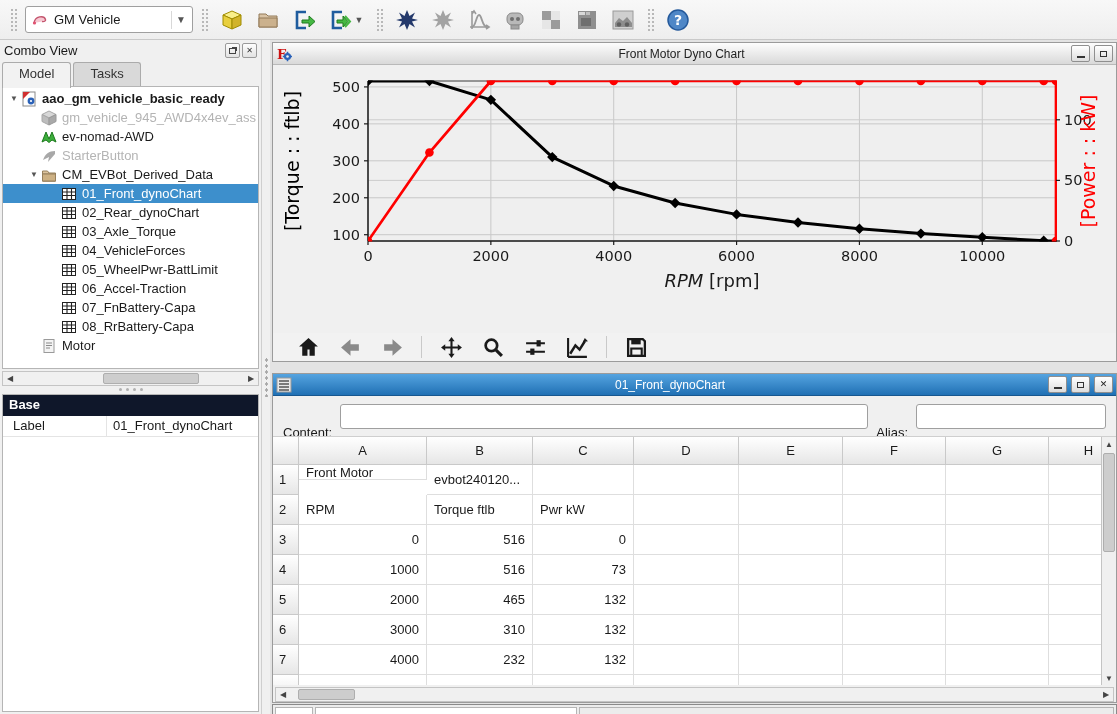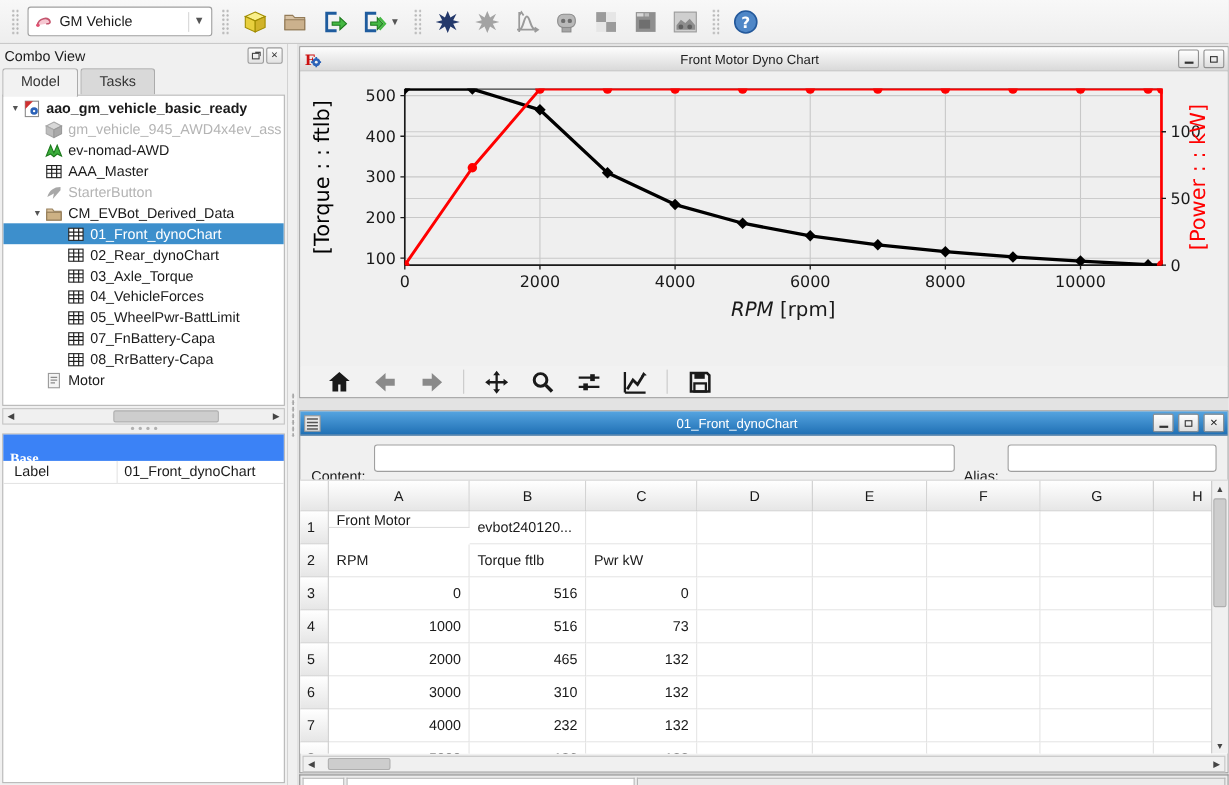--- a/index.html
+++ b/index.html
@@ -50,21 +50,21 @@
   .hscroll .track { flex:1; position:relative; }
   .hscroll .thumb { position:absolute; top:1px; bottom:1px; background:#cdcdcd; border:1px solid #aeaeae; border-radius:2px; }
   .splitdots { height:6px; display:flex; align-items:center; justify-content:center; }
   .splitdots i { width:3px; height:3px; background:#b0b0b0; border-radius:50%; margin:0 2px; }
 
   .props { background:#fff; border:1px solid #b5b5b5; margin:2px; height:318px; font-size:13px; }
   .prow { display:flex; height:21px; line-height:20px; }
   .prow.header div { background:#f4f4f4; border-right:1px solid #d4d4d4; border-bottom:1px solid #d4d4d4; padding:0 6px; }
   .prow.header div:first-child { width:104px; }
   .prow.header div:last-child { flex:1; border-right:none; }
-  .prow.group { background:#3b82f6; color:#fff; font-weight:bold; padding:12px 6px;font-family:Liberation Serif, serif; }
+  .prow.group { background:#0f172a; color:#fff; font-weight:bold; padding:0 6px; }
   .prow.item div { border-bottom:1px solid #e4e4e4; padding:0 6px; }
   .prow.item div:first-child { width:104px; padding-left:10px; border-right:1px solid #e4e4e4; }
   .prow.item div:last-child { flex:1; }
 
   .vsplit { width:8px; background:#f0f0f0; display:flex; align-items:center; justify-content:center; }
   .vsplit .dots { width:3px; height:40px;
     background-image:radial-gradient(#a8a8a8 1px, transparent 1.2px); background-size:3px 6px; }
 
   
   .mdi { flex:1; position:relative; background:#e3e3e3; }
@@ -256,29 +256,20 @@
           <span class="tlabel">gm_vehicle_945_AWD4x4ev_ass</span>
         </div>
         <div class="trow">
           <span style="width: 24px; flex: 0 0 auto;"></span>
           <span class="caret"></span>
           <svg viewBox="0 0 16 16" class="ticon">
             <path d="M1 13 L5 3 L8 10 L11 3 L15 13 L11 11 L8 13.5 L5 11 z" fill="#3cae3c" stroke="#1d7a1d"></path>
           </svg>
           <span class="tlabel">ev-nomad-AWD</span>
         </div>
-        <div class="trow">
-          <span style="width: 24px; flex: 0 0 auto;"></span>
-          <span class="caret"></span>
-          <svg viewBox="0 0 16 16" class="ticon">
-            <rect x="1.5" y="2.5" width="13" height="11" fill="#fff" stroke="#222"></rect>
-            <path d="M1.5 6 h13 M1.5 9.5 h13 M6 2.5 v11 M10.5 2.5 v11" stroke="#222" stroke-width="1.1"></path>
-          </svg>
-          <span class="tlabel">AAA_Master</span>
-        </div>
         <div class="trow dim">
           <span style="width: 24px; flex: 0 0 auto;"></span>
           <span class="caret"></span>
           <svg viewBox="0 0 16 16" class="ticon">
             <path d="M14 3 C8 3 4 6 2 12 L8 9 L7 14 L14 6 z" fill="#a8a8a8"></path>
           </svg>
           <span class="tlabel">StarterButton</span>
         </div>
         <div class="trow">
           <span style="width: 24px; flex: 0 0 auto;"></span>
@@ -327,20 +318,29 @@
           <span class="tlabel">04_VehicleForces</span>
         </div>
         <div class="trow">
           <span style="width: 44px; flex: 0 0 auto;"></span>
           <span class="caret"></span>
           <svg viewBox="0 0 16 16" class="ticon">
             <rect x="1.5" y="2.5" width="13" height="11" fill="#fff" stroke="#222"></rect>
             <path d="M1.5 6 h13 M1.5 9.5 h13 M6 2.5 v11 M10.5 2.5 v11" stroke="#222" stroke-width="1.1"></path>
           </svg>
           <span class="tlabel">05_WheelPwr-BattLimit</span>
+        </div>
+        <div class="trow">
+          <span style="width: 44px; flex: 0 0 auto;"></span>
+          <span class="caret"></span>
+          <svg viewBox="0 0 16 16" class="ticon">
+            <rect x="1.5" y="2.5" width="13" height="11" fill="#fff" stroke="#222"></rect>
+            <path d="M1.5 6 h13 M1.5 9.5 h13 M6 2.5 v11 M10.5 2.5 v11" stroke="#222" stroke-width="1.1"></path>
+          </svg>
+          <span class="tlabel">06_Accel-Traction</span>
         </div>
         <div class="trow">
           <span style="width: 44px; flex: 0 0 auto;"></span>
           <span class="caret"></span>
           <svg viewBox="0 0 16 16" class="ticon">
             <rect x="1.5" y="2.5" width="13" height="11" fill="#fff" stroke="#222"></rect>
             <path d="M1.5 6 h13 M1.5 9.5 h13 M6 2.5 v11 M10.5 2.5 v11" stroke="#222" stroke-width="1.1"></path>
           </svg>
           <span class="tlabel">07_FnBattery-Capa</span>
         </div>

